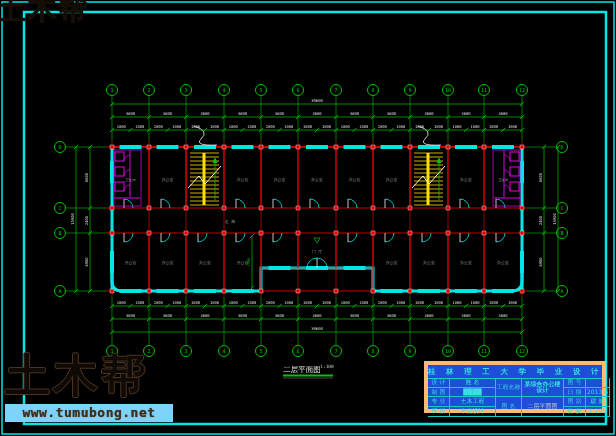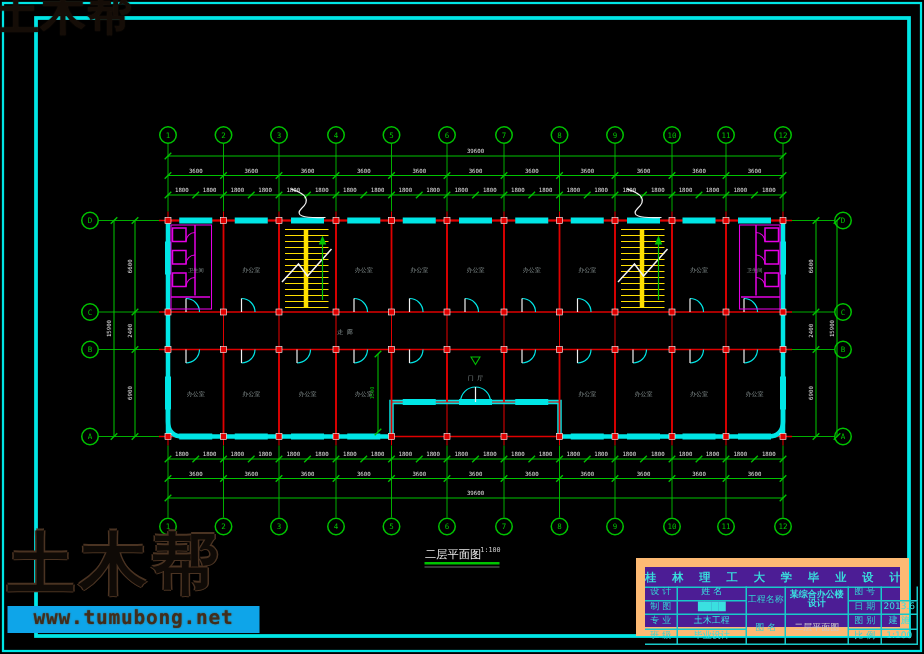--- a/index.html
+++ b/index.html
@@ -1,40 +1,40 @@
 <!DOCTYPE html>
 <html><head>
 <meta charset="utf-8">
 <style>
   html,body{margin:0;padding:0;background:#000;}
   .sheet{position:relative;width:616px;height:436px;background:#000;overflow:hidden;
          font-family:"DejaVu Sans",sans-serif;}
   svg{position:absolute;left:0;top:0;}
   
-  #titleblock{position:absolute;left:424px;top:372px;width:182px;height:52px;
-              border:6px solid #fdba74;box-sizing:border-box;z-index:4;background:#4c1d95;}
+  #titleblock{position:absolute;left:424px;top:361px;width:182px;height:52px;
+              border:4px solid #fdba74;box-sizing:border-box;z-index:4;background:#1d4ed8;}
   .tb-header{position:absolute;left:0;top:0;width:100%;height:13px;line-height:13px;
              text-align:center;color:#38dcdc;font-weight:bold;font-size:7.5px;
              letter-spacing:4px;border-bottom:1px solid #18c9c9;white-space:nowrap;overflow:hidden;}
   .tb-cell{position:absolute;box-sizing:border-box;border-right:1px solid #18c9c9;
            border-bottom:1px solid #18c9c9;color:#34d4d4;font-size:6px;line-height:1.1;
            display:flex;align-items:center;justify-content:center;text-align:center;
            overflow:hidden;white-space:pre-wrap;}
   .tb-val{color:#3ae0e0;}
   .tb-dim{color:#c9c9c9;}
   .tb-proj{font-weight:bold;filter:blur(0.3px);}
   
   .wm-top{position:absolute;left:-4px;top:-11px;font-weight:bold;font-size:30px;
           color:#150d07;letter-spacing:1px;z-index:5;
           text-shadow:0 0 1px #2a1c10;}
   .wm{position:absolute;left:5px;top:353px;font-weight:bold;font-size:45px;line-height:1;
       color:#0f0a06;letter-spacing:3px;z-index:6;
       text-shadow:-1px 0 #4a3322,1px 0 #4a3322,0 -1px #4a3322,0 1px #4a3322;}
   .wm-url{position:absolute;left:5px;top:404px;width:168px;height:18px;z-index:6;
-          background:#0ea5e9;color:#3f2e1e;font-family:"DejaVu Sans Mono",monospace;
+          background:#7dd3fc;color:#3f2e1e;font-family:"DejaVu Sans Mono",monospace;
           font-weight:bold;font-size:13px;line-height:18px;text-align:center;
           letter-spacing:0.5px;text-shadow:0 0 1px #5a4026;}
 </style>
 </head>
 <body>
 
 <div class="sheet">
 
   <svg id="plan" width="616" height="436" viewBox="0 0 616 436">
 

